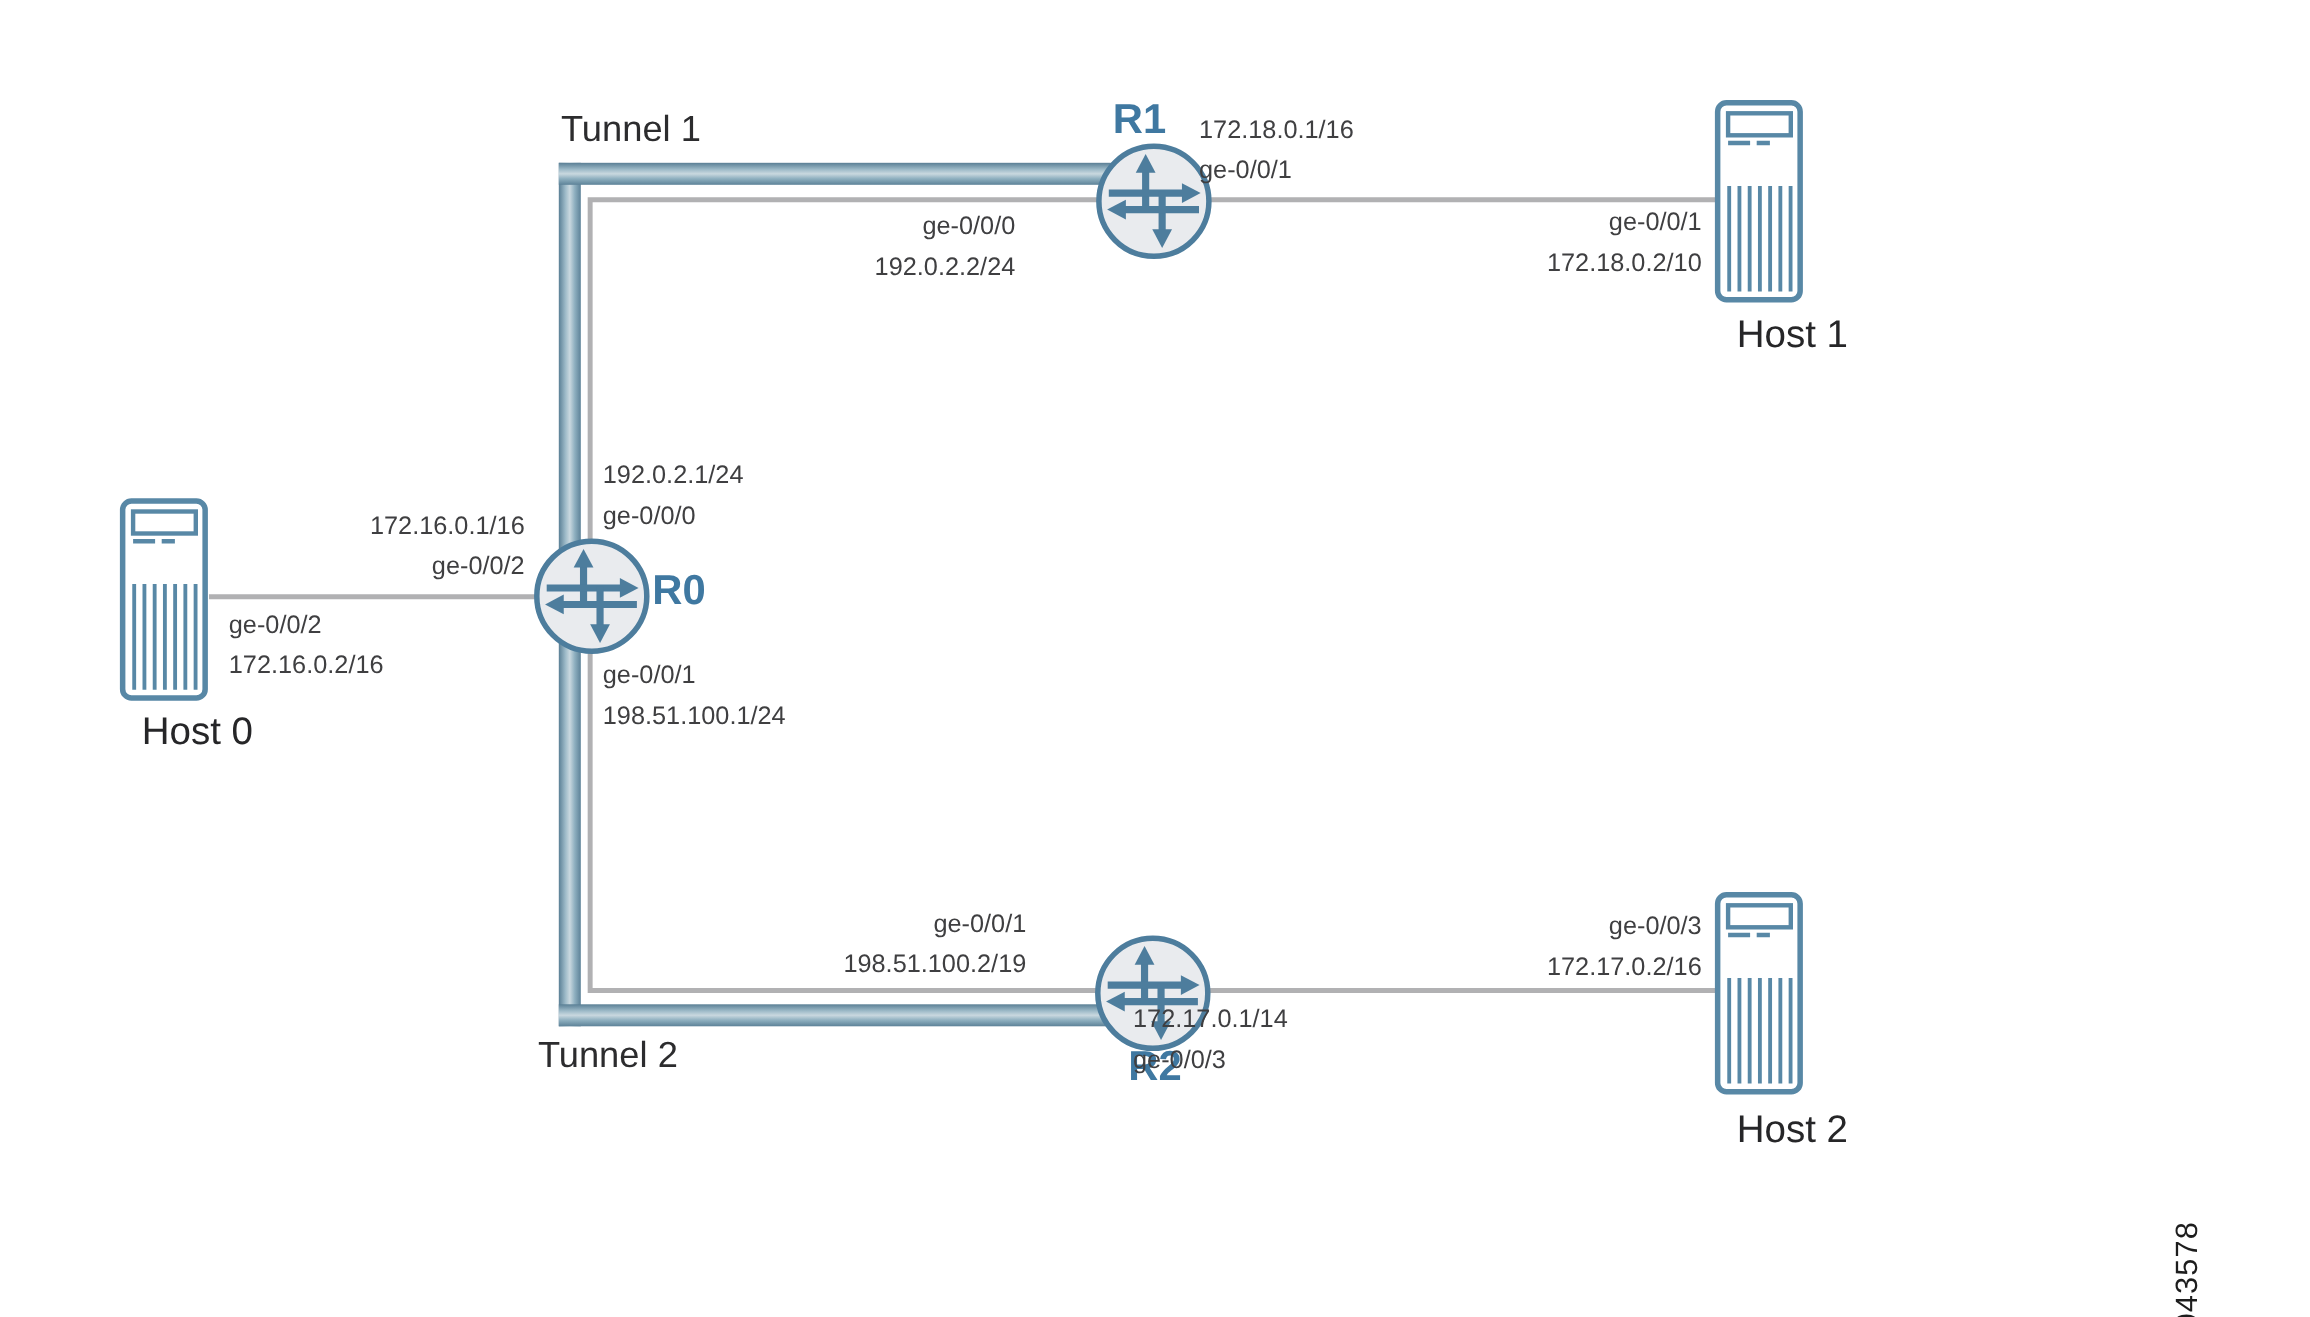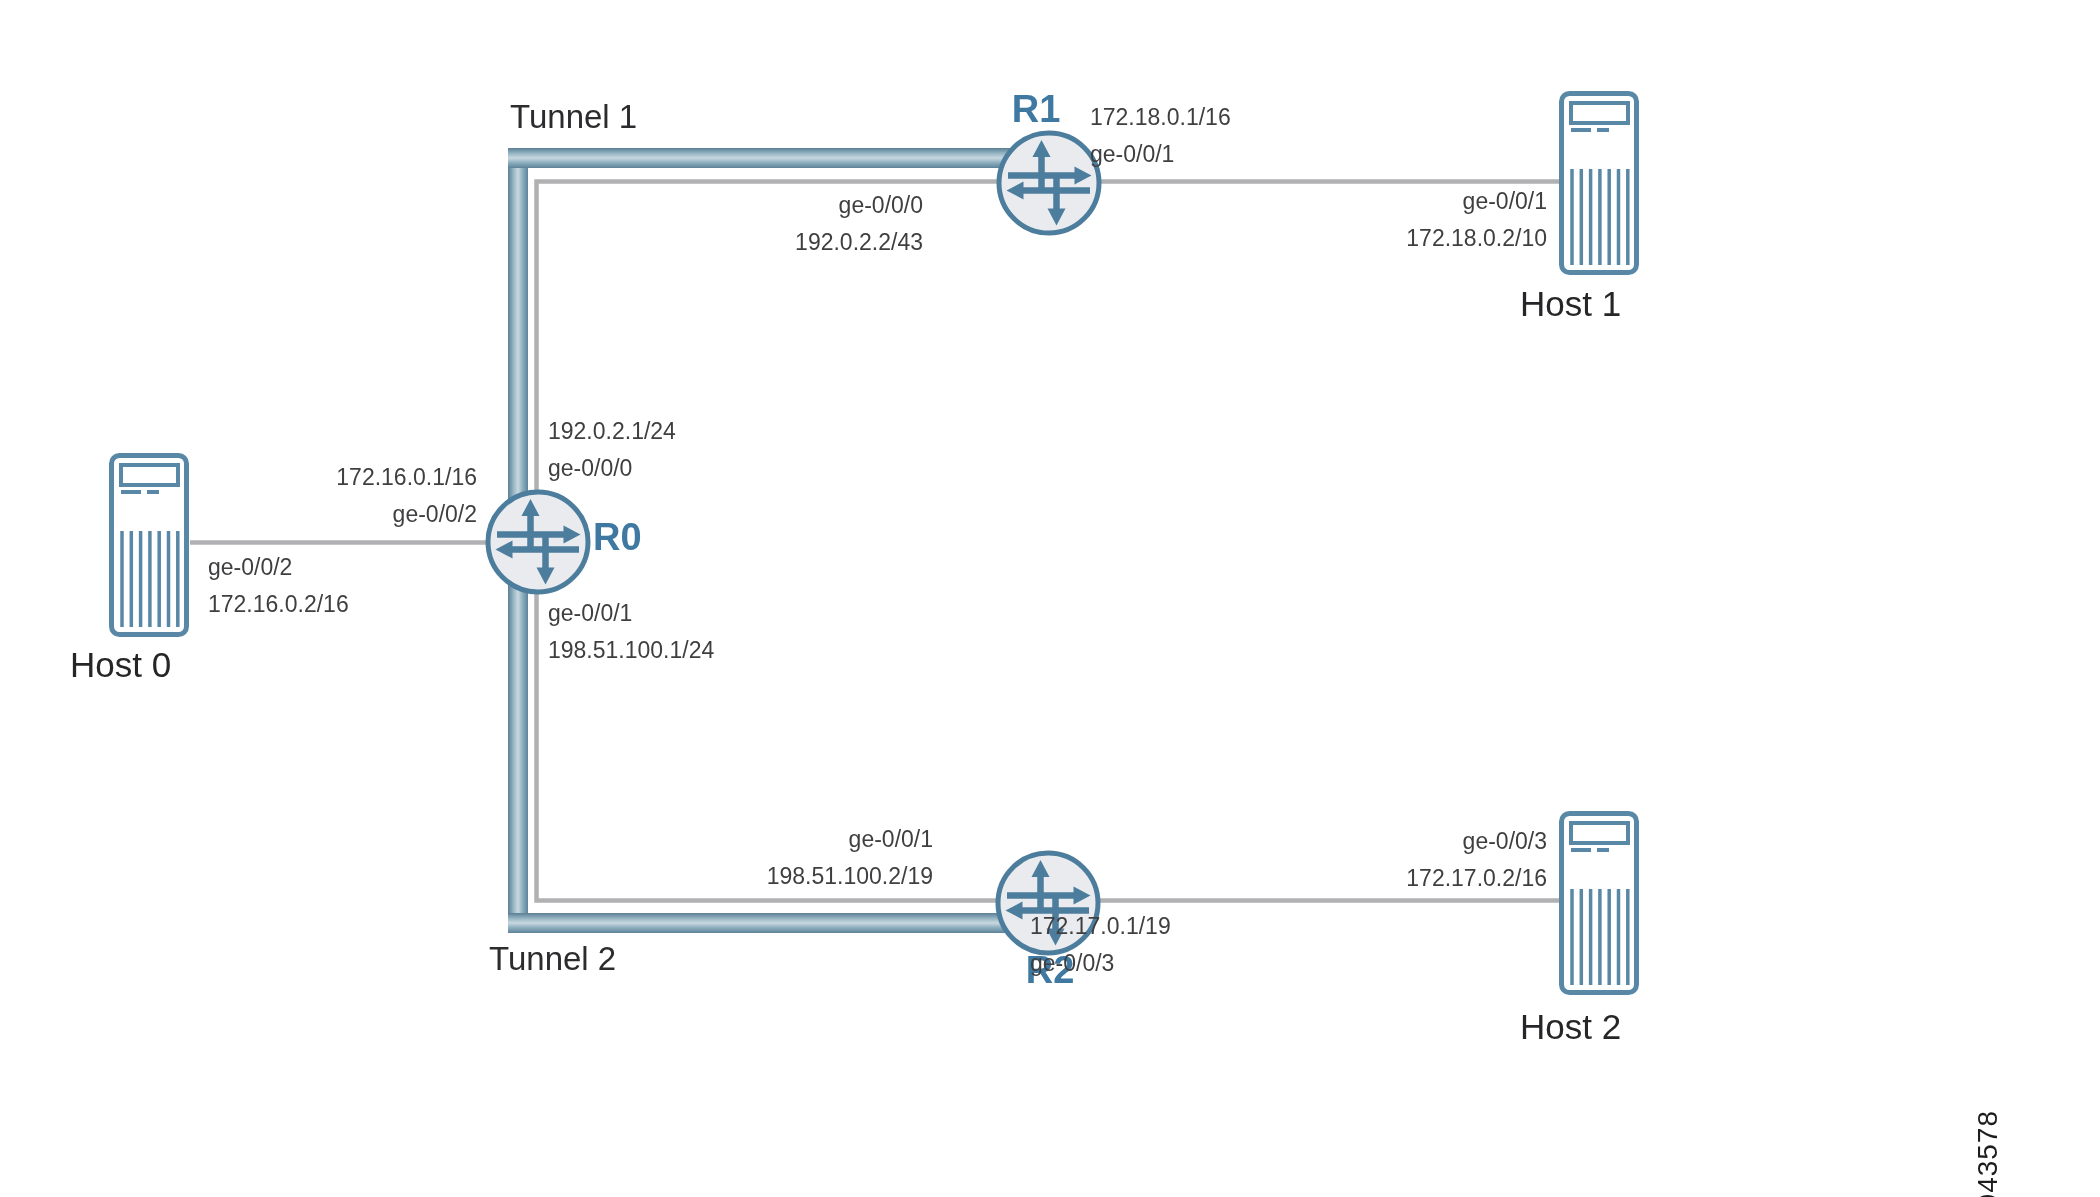--- a/index.html
+++ b/index.html
@@ -4,21 +4,21 @@
 <style>
   html,body { margin:0; padding:0; background:#ffffff; }
   .stage { position:relative; width:2100px; height:1197px; background:#ffffff;
            font-family:"Liberation Sans", sans-serif; overflow:hidden;margin-top:44px; }
   .layer { position:absolute; left:0; top:0; }
   .node  { position:absolute; }
   .lbl   { position:absolute; white-space:nowrap; }
   .iface { font-size:23px; line-height:37px; color:#3f3f41; }
   .iface.right { text-align:right; }
   .tname { font-size:33px; color:#2c2c2e; }
-  .hname { font-size:35px; color:#262628; text-align:left; }
+  .hname { font-size:35px; color:#262628; text-align:right; }
   .rname { font-size:38px; font-weight:bold; color:#3f78a1; }
   .rname.center { text-align:center; }
   .legend { position:absolute; font-size:31px; line-height:39px; color:#1d1d1d; }
   .legend-title { font-weight:bold; }
   .legend-name  { display:inline-block; min-width:57px; font-weight:bold; }
   .figid { position:absolute; font-size:28px; color:#1d1d1d;
            writing-mode:vertical-rl; transform:rotate(180deg); letter-spacing:1px; }
 </style>
 </head>
 <body>
@@ -122,36 +122,36 @@
   <div class="lbl iface" style="left:548px;top:551px">
     <div>ge-0/0/1</div>
     <div>198.51.100.1/24</div>
   </div>
   <div class="lbl iface" style="left:208px;top:505px">
     <div>ge-0/0/2</div>
     <div>172.16.0.2/16</div>
   </div>
   <div class="lbl iface right" style="right:1177px;top:143px">
     <div>ge-0/0/0</div>
-    <div>192.0.2.2/43</div>
+    <div>192.0.2.2/24</div>
   </div>
   <div class="lbl iface" style="left:1090px;top:55px">
     <div>172.18.0.1/16</div>
     <div>ge-0/0/1</div>
   </div>
   <div class="lbl iface right" style="right:553px;top:139px">
     <div>ge-0/0/1</div>
     <div>172.18.0.2/10</div>
   </div>
   <div class="lbl iface right" style="right:1167px;top:777px">
     <div>ge-0/0/1</div>
     <div>198.51.100.2/19</div>
   </div>
   <div class="lbl iface" style="left:1030px;top:864px">
-    <div>172.17.0.1/19</div>
+    <div>172.17.0.1/14</div>
     <div>ge-0/0/3</div>
   </div>
   <div class="lbl iface right" style="right:553px;top:779px">
     <div>ge-0/0/3</div>
     <div>172.17.0.2/16</div>
   </div>
 
 
   <div class="figid" style="left:1972px;top:1066px">g043578</div>
 

